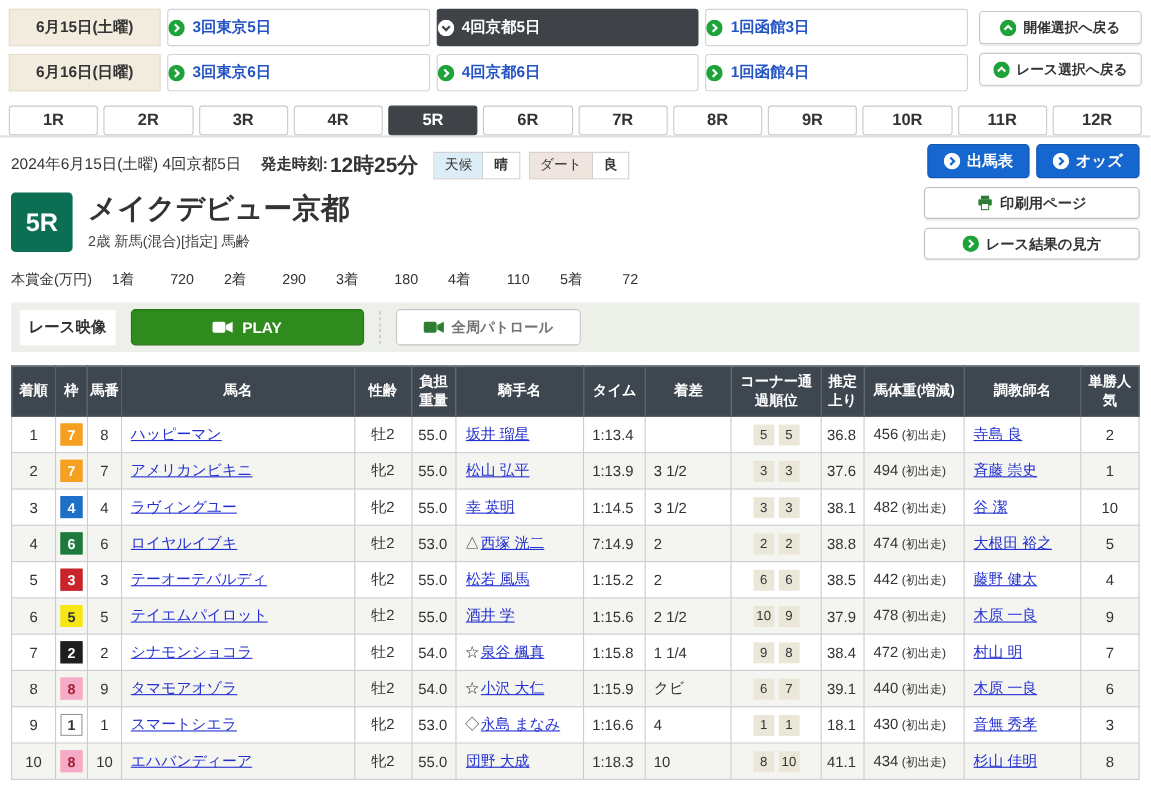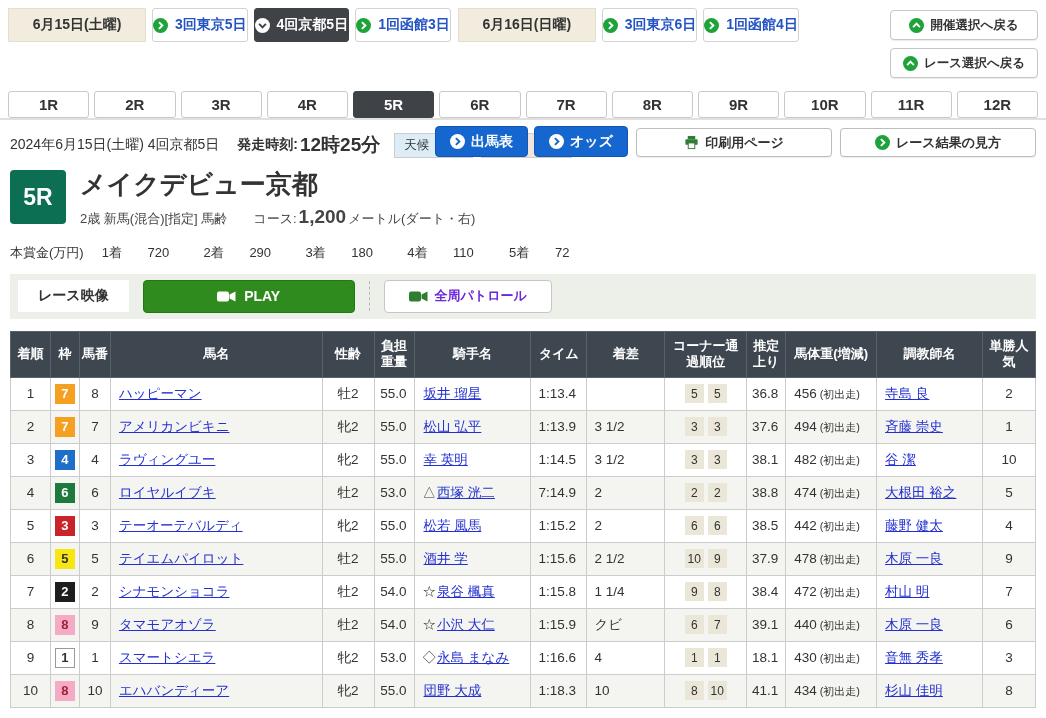--- a/index.html
+++ b/index.html
@@ -2,21 +2,21 @@
 <html lang="ja"><head>
 <meta charset="utf-8">
 <style>
   * { box-sizing: border-box; margin: 0; padding: 0; }
   html,body { width:1046px; background:#fff; font-family:"Liberation Sans",sans-serif; color:#333; }
   button { font-family:"Liberation Sans",sans-serif; cursor:pointer; }
   a { cursor:pointer; }
 
   
   .top-nav { display:flex; gap:10px; padding:8px 8px 6px 8px; }
-  .nav-main { flex:1; display:flex; gap:7px; }
+  .nav-main { flex:1; display:flex; flex-direction:column; gap:7px; }
   .nav-row { display:flex; gap:6px; }
   .date-cell { width:138px; height:34px; background:#f1ecdd; border:1px solid #e3decd;
                display:flex; align-items:center; justify-content:center; font-weight:bold; font-size:14px; color:#333; }
   .meeting-btn { flex:1; height:34px; background:#fff; border:1px solid #d3d3d3; border-radius:3px;
                  display:flex; align-items:center; gap:7px;
                  font-size:14px; font-weight:bold; color:#2453c4; }
   .meeting-btn.active { background:#3f4347; border-color:#3f4347; color:#fff; }
   .nav-side { width:148px; display:flex; flex-direction:column; gap:8px; padding-top:2px; }
   .back-btn { height:30px; background:#fff; border:1px solid #c6c6c6; border-radius:4px;
               display:flex; align-items:center; justify-content:center; gap:6px;
@@ -45,37 +45,37 @@
   .title-line { display:flex; align-items:flex-start; gap:14px; margin-top:12px; }
   .race-no { width:56px; height:54px; background:#0c6e52; color:#fff; border-radius:4px;
              display:flex; align-items:center; justify-content:center; font-size:23px; font-weight:bold; }
   .race-title { font-size:26px; font-weight:bold; color:#333; line-height:1.1; }
   .conds { margin-top:7px; font-size:13px; color:#444; display:flex; align-items:baseline; gap:26px; }
   .course b { font-size:19px; margin:0 2px; }
   .prize-line { margin-top:16px; font-size:13px; color:#333; display:flex; align-items:baseline; }
   .prize-label { margin-right:18px; }
   .prize-item { margin-right:14px; }
   .prize-item .place { margin-right:22px; }
-  .prize-item .amount { display:inline-block; min-width:36px; text-align:left; margin-right:6px; }
-  .head-actions { position:absolute; top:6px; right:0; display:flex; flex-direction:row; gap:8px; align-items:flex-end; }
+  .prize-item .amount { display:inline-block; min-width:36px; text-align:center; margin-right:6px; }
+  .head-actions { position:absolute; top:6px; right:0; display:flex; flex-direction:column; gap:8px; align-items:flex-end; }
   .blue-row { display:flex; gap:6px; }
   .blue-btn { height:31px; padding:0 14px; background:#1567cf; border:1px solid #1257b2; border-radius:4px;
               color:#fff; font-size:14px; font-weight:bold; display:flex; align-items:center; gap:6px; }
   .white-btn { height:29px; width:196px; background:#fff; border:1px solid #bdbdbd; border-radius:4px;
                color:#333; font-size:13px; font-weight:bold; display:flex; align-items:center; justify-content:center; gap:6px;
                box-shadow:0 1px 1px rgba(0,0,0,.07); }
 
   
   .video-bar { margin-top:12px; background:#edefe9; padding:6px 8px; display:flex; align-items:center; gap:14px; }
-  .video-label { background:#fff; padding:7px 20px; font-size:14px; font-weight:bold; }
+  .video-label { background:#fff; padding:7px 8px; font-size:14px; font-weight:bold; }
   .play-btn { width:212px; height:33px; background:#2f8b1d; border:1px solid #277616; border-radius:4px;
               color:#fff; font-size:14px; font-weight:bold; display:flex; align-items:center; justify-content:center; gap:8px; }
   .vdivider { width:0; height:30px; border-left:1px dashed #b5b5b5; }
   .patrol-btn { width:168px; height:33px; background:#fff; border:1px solid #c6c6c6; border-radius:4px;
-                color:#6d28d9; font-size:13px; font-weight:bold; display:flex; align-items:center; justify-content:center; gap:7px; }
+                color:#737373; font-size:13px; font-weight:bold; display:flex; align-items:center; justify-content:center; gap:7px; }
   .cam { width:19px; height:13px; }
 
   
   .results { width:100%; border-collapse:collapse; margin-top:12px; font-size:13.5px; }
   .results th { background:#3e4750; color:#fff; font-size:13px; font-weight:bold; text-align:center;
                 border:1px solid #59626a; height:46px; line-height:1.25; padding:2px; }
   .results td { border:1px solid #ccc; height:33px; padding:2px 4px; }
   .results tr:nth-child(even) td { background:#f4f4f0; }
   .c-pos,.c-frame,.c-num,.c-sex,.c-corner,.c-fav { text-align:center; }
   .c-wt { text-align:right; padding-right:7px !important; }
@@ -136,20 +136,29 @@
           </span>
         <span>3回東京6日</span>
       </button>
       <button class="meeting-btn">
         <span class="ic">
             <svg viewBox="0 0 16 16">
               <circle cx="8" cy="8" r="8" fill="#1ea23a"></circle>
               <path d="M6.3 4.4 L10 8 L6.3 11.6" stroke="#fff" stroke-width="2.1" fill="none"></path>
             </svg>
           </span>
+        <span>4回京都6日</span>
+      </button>
+      <button class="meeting-btn">
+        <span class="ic">
+            <svg viewBox="0 0 16 16">
+              <circle cx="8" cy="8" r="8" fill="#1ea23a"></circle>
+              <path d="M6.3 4.4 L10 8 L6.3 11.6" stroke="#fff" stroke-width="2.1" fill="none"></path>
+            </svg>
+          </span>
         <span>1回函館4日</span>
       </button>
     </div>
   </div>
   <div class="nav-side">
     <button class="back-btn">
       <span class="ic">
           <svg viewBox="0 0 16 16">
             <circle cx="8" cy="8" r="8" fill="#1ea23a"></circle>
             <path d="M4.4 9.7 L8 6 L11.6 9.7" stroke="#fff" stroke-width="2.1" fill="none"></path>
@@ -212,23 +221,20 @@
         <span class="badge-v">良</span>
       </span>
     </div>
 
     <div class="title-line">
       <div class="race-no">5R</div>
       <div>
         <h1 class="race-title">メイクデビュー京都</h1>
         <div class="conds">
           <span>2歳 新馬(混合)[指定] 馬齢</span>
-          <span class="course">
-            <span>コース:</span><b>1,200</b><span>メートル(ダート・右)</span>
-          </span>
         </div>
       </div>
     </div>
 
     <div class="prize-line">
       <span class="prize-label">本賞金(万円)</span>
 
         <span class="prize-item">
           <span class="place">1着</span>
           <span class="amount">720</span>

